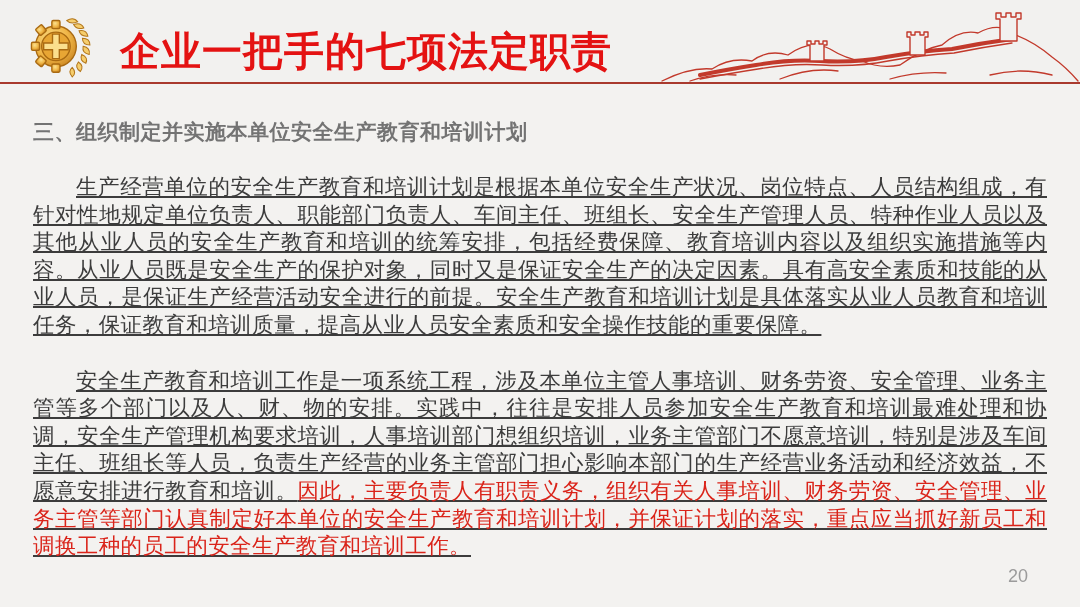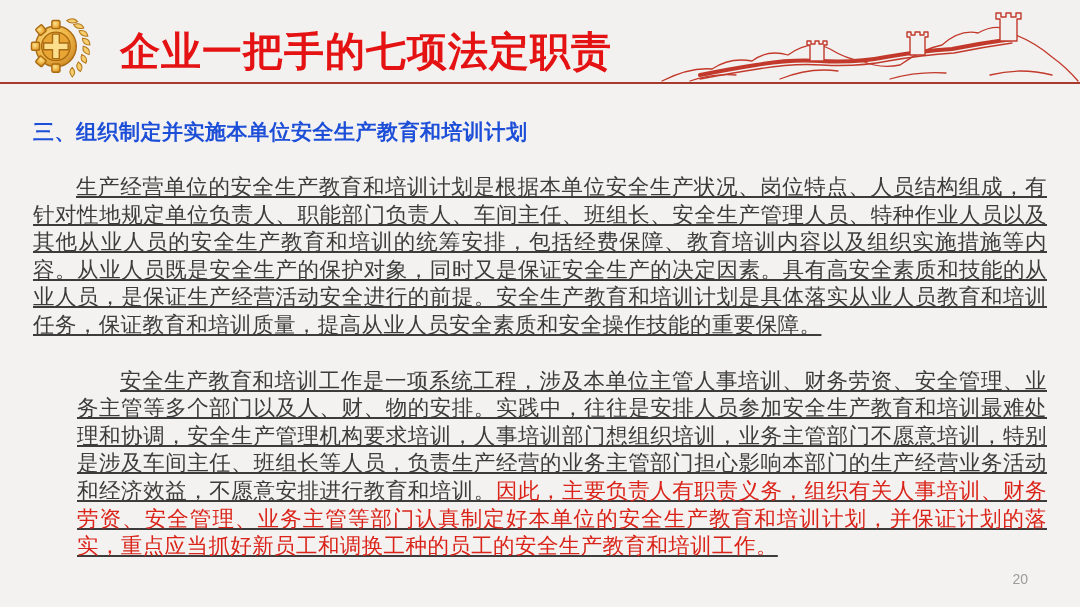--- a/index.html
+++ b/index.html
@@ -44,41 +44,41 @@
     background: #a93a2e;
   }
 
   
   .content {
     padding: 34px 33px 0 33px;
   }
   .section-heading {
     font-size: 21px;
     font-weight: bold;
-    color: #1d4ed8;
+    color: #737373;
     margin-bottom: 28px;
     letter-spacing: 0.5px;
   }
   .para {
     font-size: 21.5px;
     line-height: 27.6px;
     color: #3c3c3c;
     text-align: justify;
     text-justify: inter-ideograph;
     text-indent: 2em;
     letter-spacing: 0.4px;
     text-decoration: underline;
   }
-  .para + .para { margin-top: 28px; margin-left: 44px; }
+  .para + .para { margin-top: 28px; }
   .red-run { color: #da241a; }
 
   .page-number {
     position: absolute;
     right: 52px; bottom: 20px;
-    font-size: 14px;
+    font-size: 18px;
     color: #9b9b9b;
   }
 </style>
 </head>
 <body>
 
 <div class="slide">
 
   <div class="header">
 

